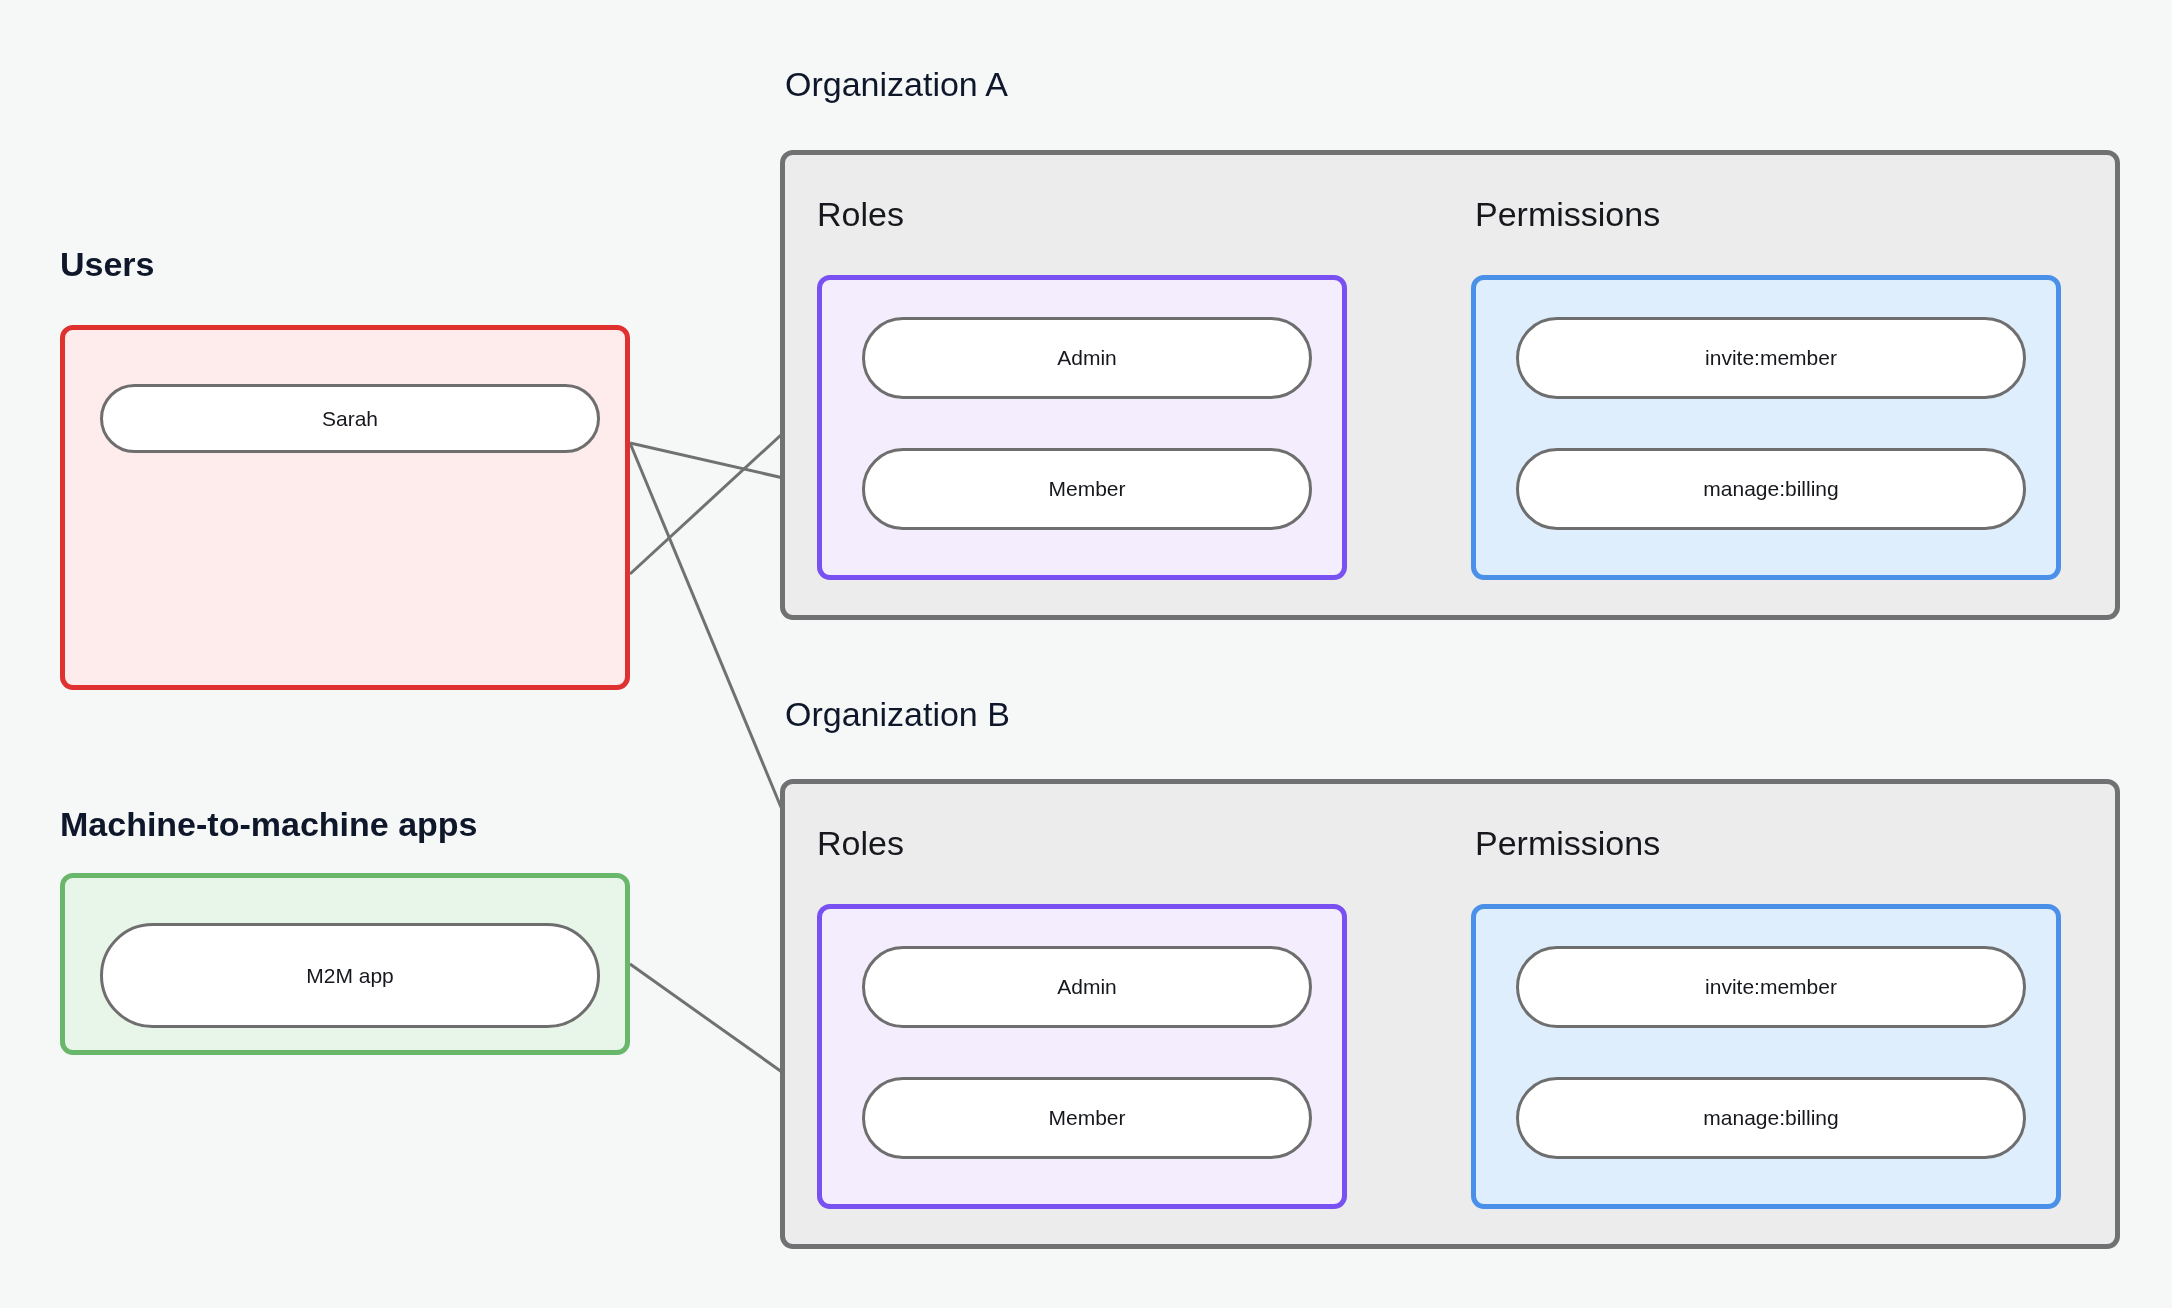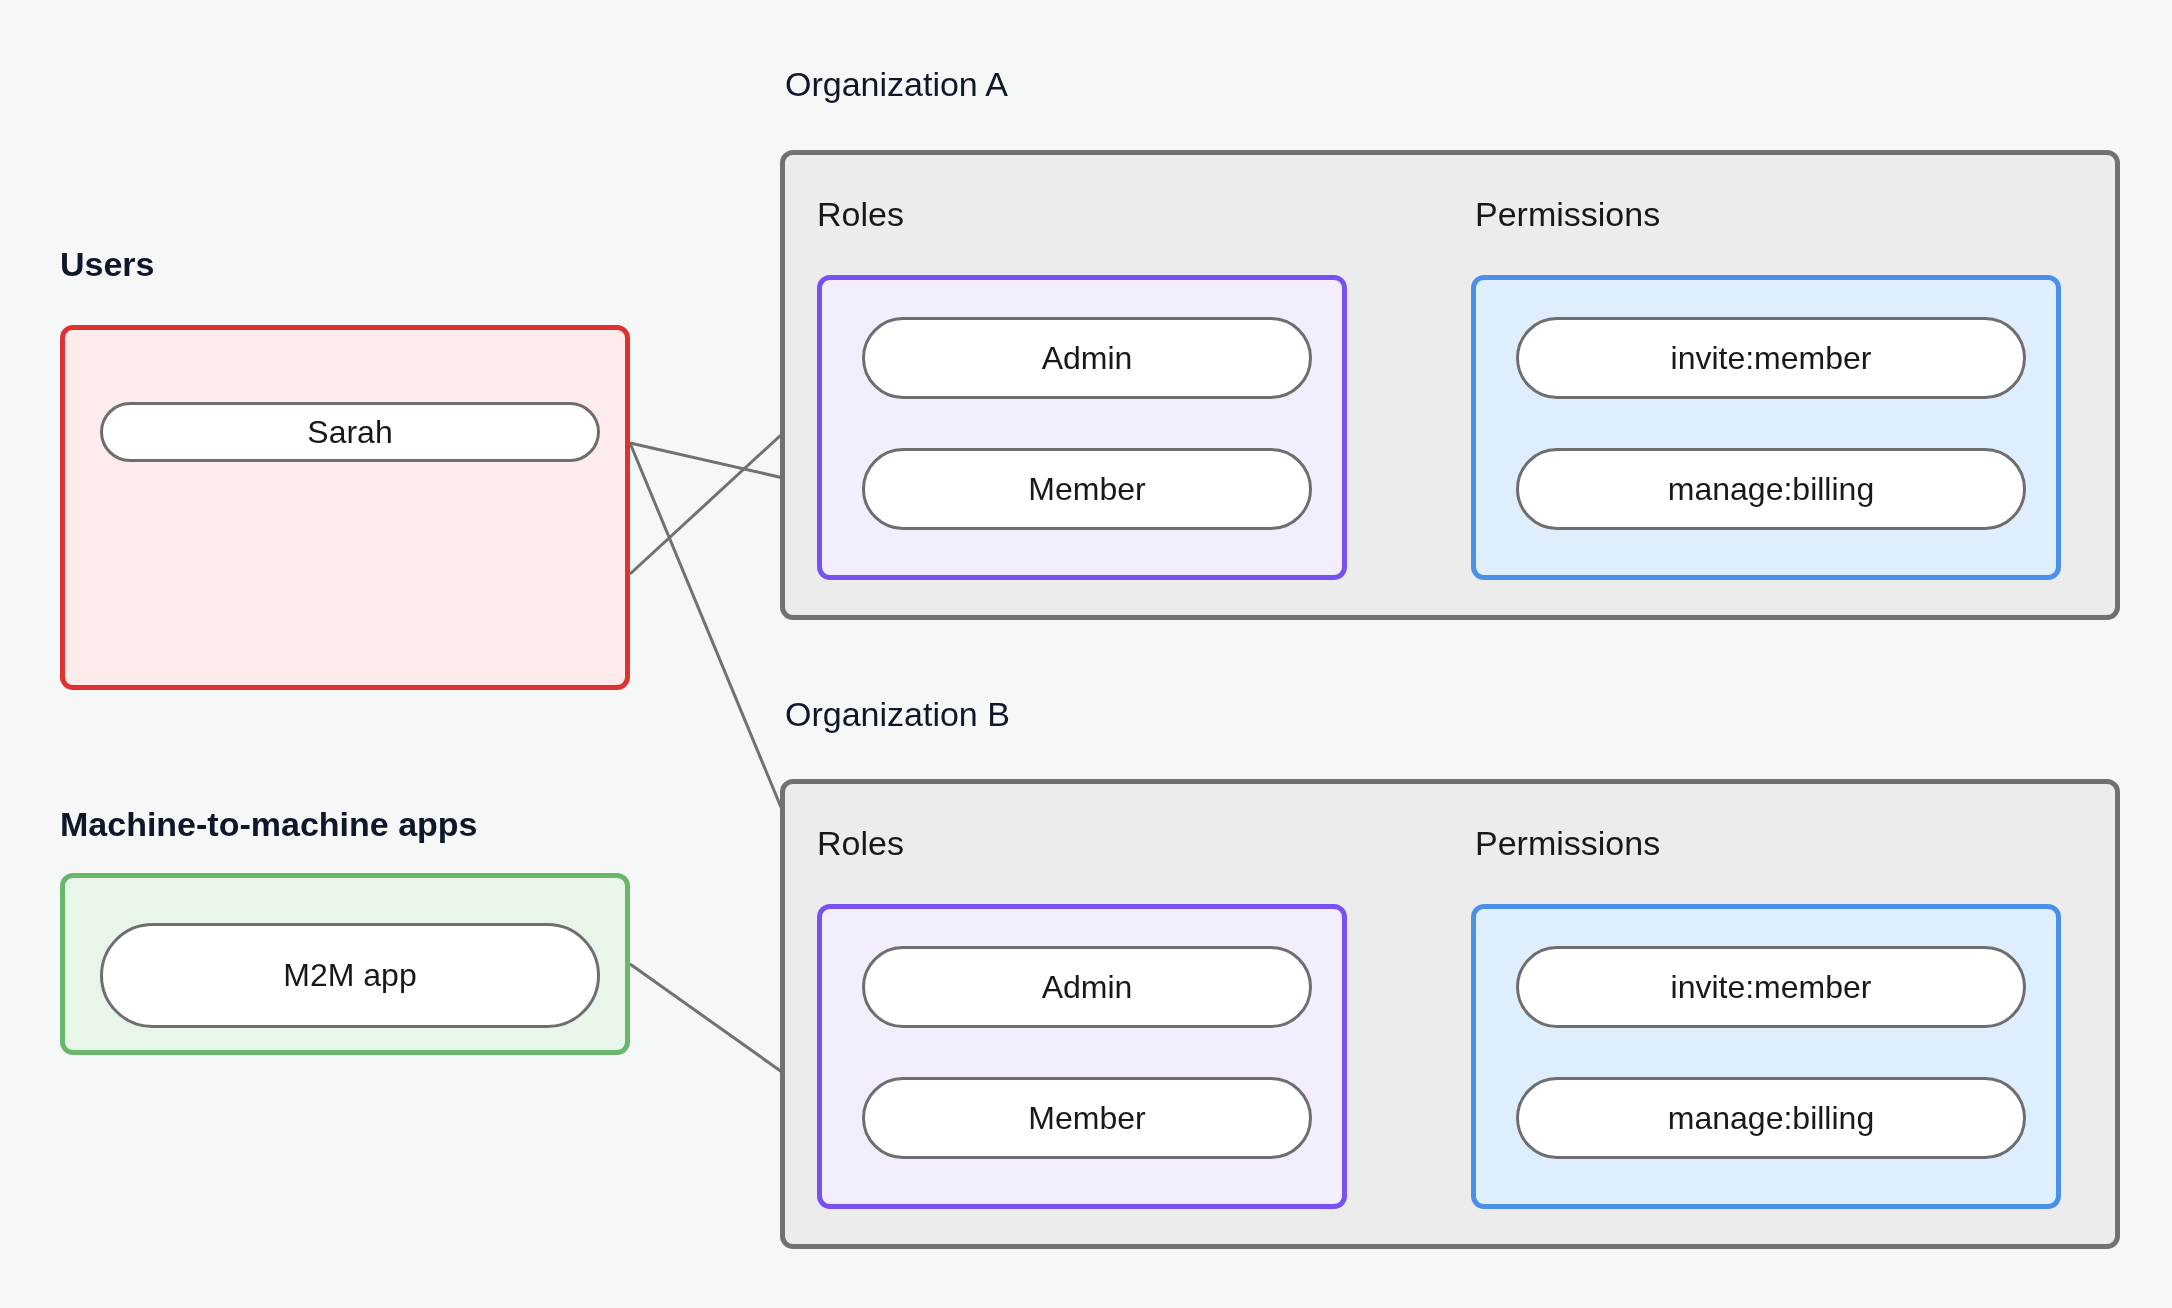--- a/index.html
+++ b/index.html
@@ -82,21 +82,21 @@
 
   
   .node {
     position: absolute;
     background: #ffffff;
     border: 3px solid #6e6e6e;
     border-radius: 999px;
     display: flex;
     align-items: center;
     justify-content: center;
-    font-size: 32px;
+    font-size: 21px;
     color: #16181d;
     z-index: 5;
     white-space: nowrap;
   }
 </style>
 </head>
 <body>
 
 <div id="canvas">
 
@@ -128,21 +128,21 @@
     <circle cx="1512" cy="495" r="11"></circle>
     <circle cx="858" cy="993" r="11"></circle>
     <circle cx="858" cy="1126" r="11"></circle>
     <circle cx="1512" cy="993" r="11"></circle>
     <circle cx="1512" cy="1126" r="11"></circle>
   </svg>
 
   <div class="caption bold" style="left:60px; top:245px;">Users</div>
 
   <div class="group group-users" style="left:60px; top:325px; width:570px; height:365px;">
-    <div class="node" style="left:35px; top:72px; width:500px; height:60px;">Sarah</div>
+    <div class="node" style="left:35px; top:54px; width:500px; height:69px;">Sarah</div>
   </div>
 
   <div class="caption bold" style="left:60px; top:805px;">Machine-to-machine apps</div>
 
   <div class="group group-m2m" style="left:60px; top:873px; width:570px; height:182px;">
     <div class="node" style="left:35px; top:45px; width:500px; height:105px;">M2M app</div>
   </div>
 
   <div class="caption" style="left:785px; top:65px;">Organization A</div>
 

